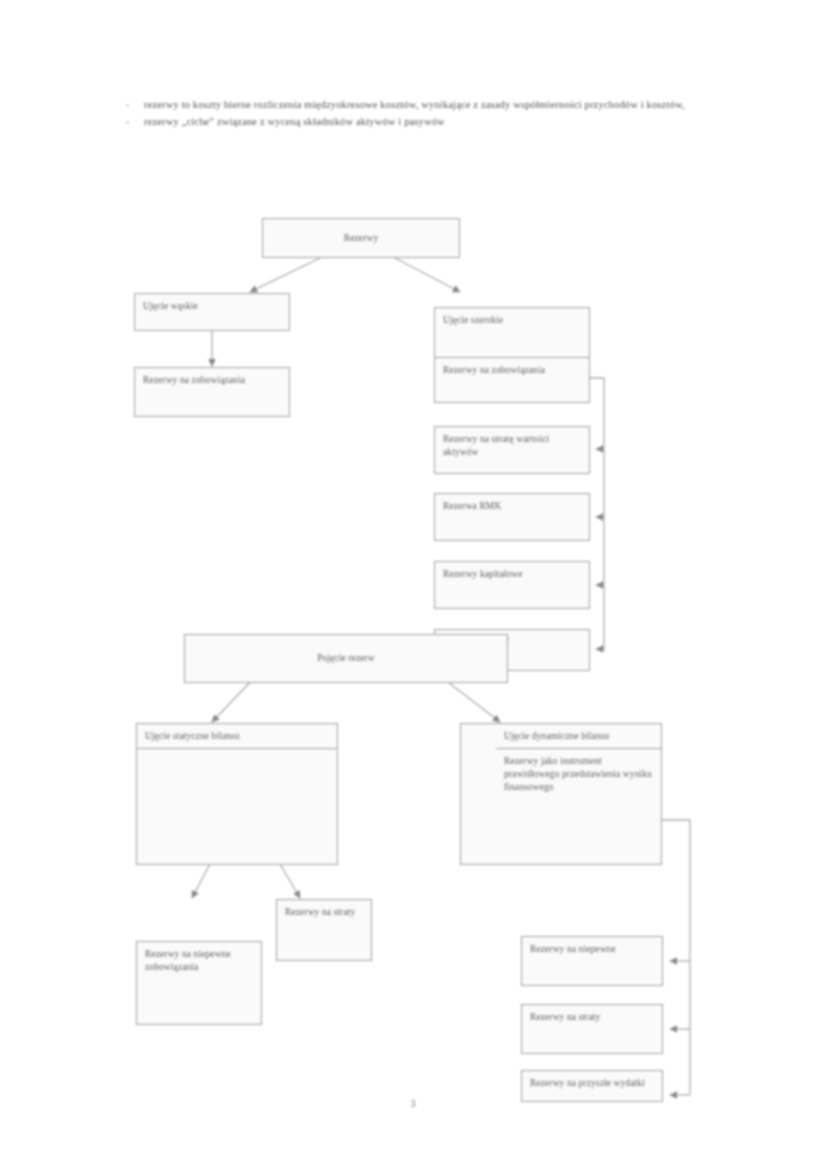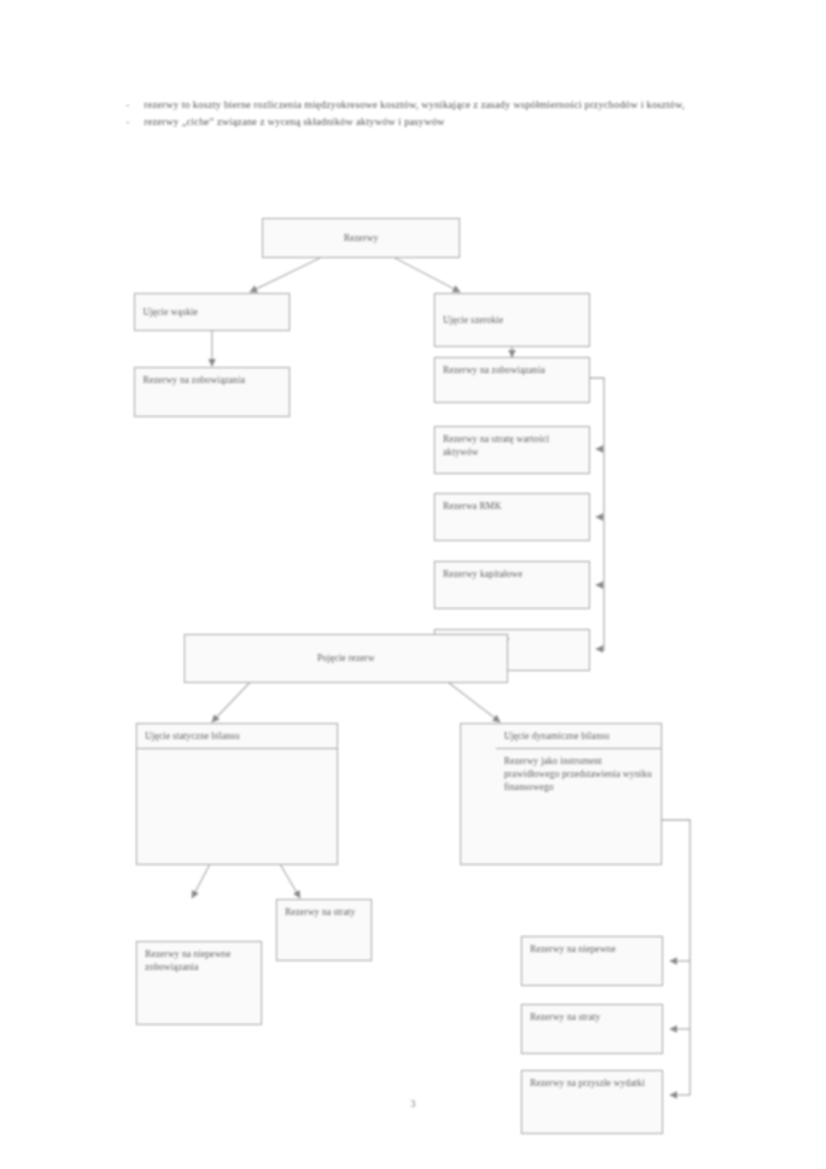--- a/index.html
+++ b/index.html
@@ -46,21 +46,21 @@
     line-height:12.5px;
     color:#3a3a3a;
     padding:6px 8px;
     letter-spacing:.1px;
   }
   .box.center{
     display:flex;align-items:center;justify-content:center;
     text-align:center;padding:2px 6px;
   }
   .box.vcenter{
-    display:flex;align-items:center;justify-content:flex-start;
+    display:flex;justify-content:flex-start;
   }
   .stack-box{
     position:absolute;border:1px solid #8d8d8d;background:#fff;
     box-sizing:border-box;
   }
   .stack-head{
     border-bottom:1px solid #8d8d8d;
     font-size:9.5px;line-height:12px;color:#3a3a3a;
     padding:6px 8px;letter-spacing:.1px;
   }
@@ -126,21 +126,21 @@
       </g>
     </svg>
 
     <div class="box center" style="left:262px;top:218px;width:198px;height:40px;">
       <span>Rezerwy</span>
     </div>
 
     <div class="box vcenter" style="left:134px;top:293px;width:156px;height:38px;">
       <span>Ujęcie wąskie</span>
     </div>
-    <div class="box vcenter" style="left:434px;top:293px;width:156px;height:54px;">
+    <div class="box vcenter" style="left:434px;top:307px;width:156px;height:54px;">
       <span>Ujęcie szerokie</span>
     </div>
 
     <div class="box" style="left:134px;top:367px;width:156px;height:50px;">
       <span>Rezerwy na zobowiązania</span>
     </div>
 
     <div class="box" style="left:434px;top:357px;width:156px;height:46px;">
       <span>Rezerwy na zobowiązania</span>
     </div>
@@ -176,21 +176,21 @@
     <div class="box" style="left:276px;top:899px;width:96px;height:62px;">
       <span>Rezerwy na straty</span>
     </div>
 
     <div class="box" style="left:521px;top:936px;width:142px;height:50px;">
       <span>Rezerwy na niepewne</span>
     </div>
     <div class="box" style="left:521px;top:1004px;width:142px;height:50px;">
       <span>Rezerwy na straty</span>
     </div>
-    <div class="box" style="left:521px;top:1070px;width:142px;height:64px;">
+    <div class="box" style="left:521px;top:1070px;width:142px;height:32px;">
       <span>Rezerwy na przyszłe wydatki</span>
     </div>
 
   </div>
 
   <div class="pageno">3</div>
 
 </div>
 
 </body></html>

